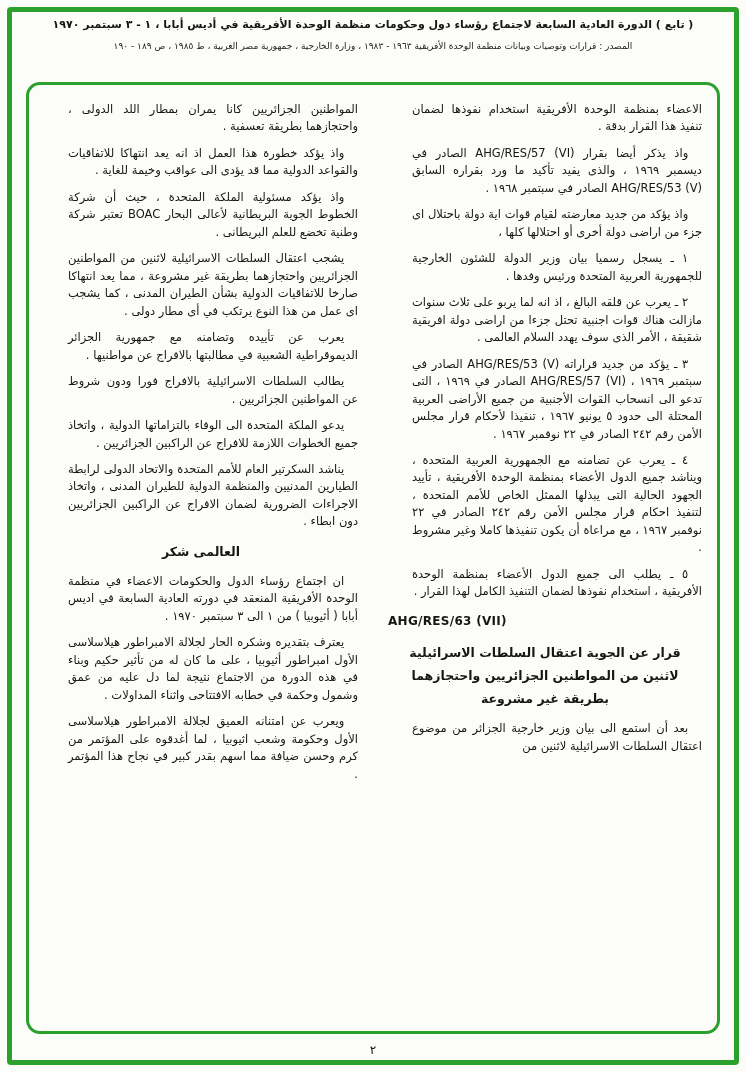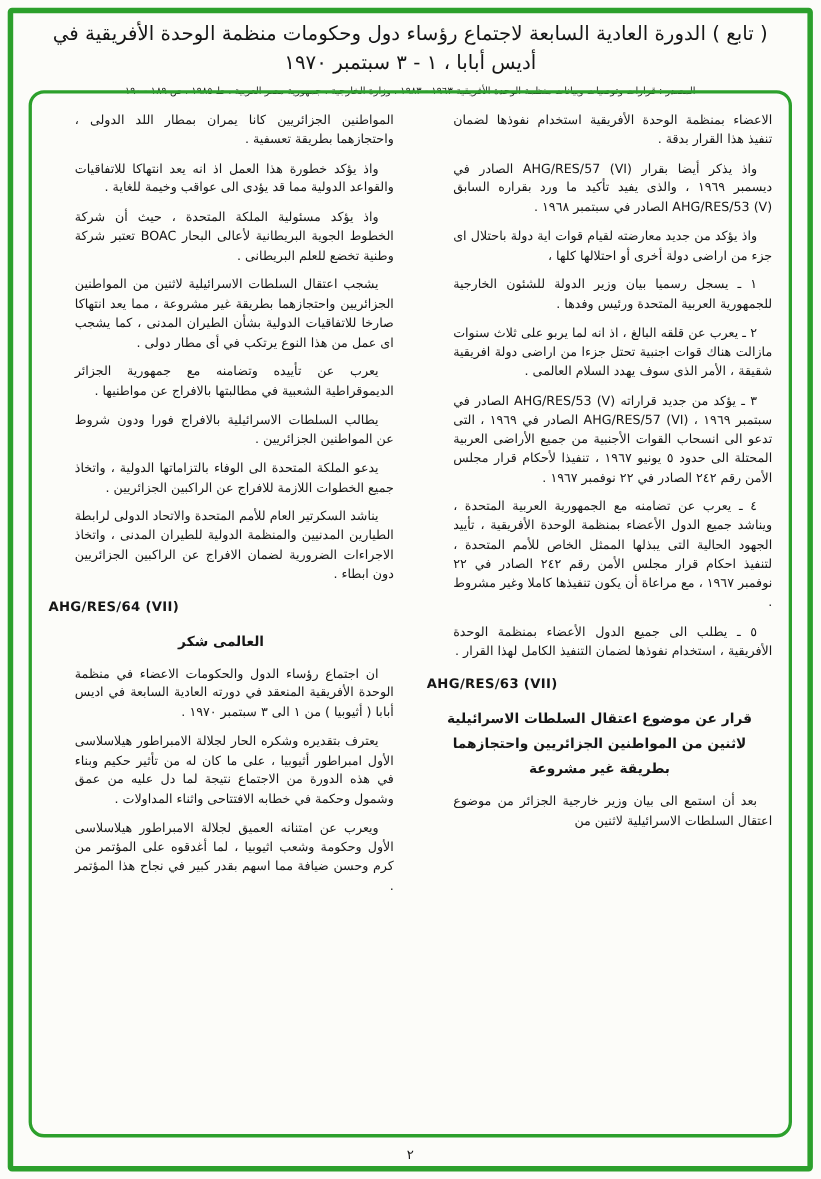--- a/index.html
+++ b/index.html
@@ -18,22 +18,22 @@
     border: 5px solid var(--border-green, #2CA02C);
     border-radius: 4px;
     pointer-events: none;
   }
   .header {
     position: absolute;
     top: 17px; left: 32px; right: 32px;
     text-align: center;
   }
   .doc-title {
-    font-size: 18px;
-    font-weight: normal;
+    font-size: 11px;
+    font-weight: bold;
     line-height: 1.5;
   }
   .doc-source {
     margin-top: 7px;
     font-size: 9px;
     font-weight: normal;
     color: #222;
   }
   .inner-frame {
     position: absolute;
@@ -101,34 +101,33 @@
       <div class="column">
         <p class="para cont">الاعضاء بمنظمة الوحدة الأفريقية استخدام نفوذها لضمان تنفيذ هذا القرار بدقة .</p>
         <p class="para">واذ يذكر أيضا بقرار AHG/RES/57 (VI) الصادر في ديسمبر ١٩٦٩ ، والذى يفيد تأكيد ما ورد بقراره السابق AHG/RES/53 (V) الصادر في سبتمبر ١٩٦٨ .</p>
         <p class="para">واذ يؤكد من جديد معارضته لقيام قوات اية دولة باحتلال اى جزء من اراضى دولة أخرى أو احتلالها كلها ،</p>
         <p class="para">١ ـ يسجل رسميا بيان وزير الدولة للشئون الخارجية للجمهورية العربية المتحدة ورئيس وفدها .</p>
         <p class="para">٢ ـ يعرب عن قلقه البالغ ، اذ انه لما يربو على ثلاث سنوات مازالت هناك قوات اجنبية تحتل جزءا من اراضى دولة افريقية شقيقة ، الأمر الذى سوف يهدد السلام العالمى .</p>
         <p class="para">٣ ـ يؤكد من جديد قراراته AHG/RES/53 (V) الصادر في سبتمبر ١٩٦٩ ، AHG/RES/57 (VI) الصادر في ١٩٦٩ ، التى تدعو الى انسحاب القوات الأجنبية من جميع الأراضى العربية المحتلة الى حدود ٥ يونيو ١٩٦٧ ، تنفيذا لأحكام قرار مجلس الأمن رقم ٢٤٢ الصادر في ٢٢ نوفمبر ١٩٦٧ .</p>
         <p class="para">٤ ـ يعرب عن تضامنه مع الجمهورية العربية المتحدة ، ويناشد جميع الدول الأعضاء بمنظمة الوحدة الأفريقية ، تأييد الجهود الحالية التى يبذلها الممثل الخاص للأمم المتحدة ، لتنفيذ احكام قرار مجلس الأمن رقم ٢٤٢ الصادر في ٢٢ نوفمبر ١٩٦٧ ، مع مراعاة أن يكون تنفيذها كاملا وغير مشروط .</p>
         <p class="para">٥ ـ يطلب الى جميع الدول الأعضاء بمنظمة الوحدة الأفريقية ، استخدام نفوذها لضمان التنفيذ الكامل لهذا القرار .</p>
         <p class="ref">AHG/RES/63 (VII)</p>
-        <h3 class="heading">قرار عن موضوع اعتقال السلطات الاسرائيلية لاثنين من المواطنين الجزائريين واحتجازهما بطريقة غير مشروعة</h3>
+        <h3 class="heading">قرار عن الجوية اعتقال السلطات الاسرائيلية لاثنين من المواطنين الجزائريين واحتجازهما بطريقة غير مشروعة</h3>
         <p class="para">بعد أن استمع الى بيان وزير خارجية الجزائر من موضوع اعتقال السلطات الاسرائيلية لاثنين من</p>
       </div>
 
       <div class="column">
         <p class="para cont">المواطنين الجزائريين كانا يمران بمطار اللد الدولى ، واحتجازهما بطريقة تعسفية .</p>
         <p class="para">واذ يؤكد خطورة هذا العمل اذ انه يعد انتهاكا للاتفاقيات والقواعد الدولية مما قد يؤدى الى عواقب وخيمة للغاية .</p>
         <p class="para">واذ يؤكد مسئولية الملكة المتحدة ، حيث أن شركة الخطوط الجوية البريطانية لأعالى البحار BOAC تعتبر شركة وطنية تخضع للعلم البريطانى .</p>
         <p class="para">يشجب اعتقال السلطات الاسرائيلية لاثنين من المواطنين الجزائريين واحتجازهما بطريقة غير مشروعة ، مما يعد انتهاكا صارخا للاتفاقيات الدولية بشأن الطيران المدنى ، كما يشجب اى عمل من هذا النوع يرتكب في أى مطار دولى .</p>
         <p class="para">يعرب عن تأييده وتضامنه مع جمهورية الجزائر الديموقراطية الشعبية في مطالبتها بالافراج عن مواطنيها .</p>
         <p class="para">يطالب السلطات الاسرائيلية بالافراج فورا ودون شروط عن المواطنين الجزائريين .</p>
         <p class="para">يدعو الملكة المتحدة الى الوفاء بالتزاماتها الدولية ، واتخاذ جميع الخطوات اللازمة للافراج عن الراكبين الجزائريين .</p>
         <p class="para">يناشد السكرتير العام للأمم المتحدة والاتحاد الدولى لرابطة الطيارين المدنيين والمنظمة الدولية للطيران المدنى ، واتخاذ الاجراءات الضرورية لضمان الافراج عن الراكبين الجزائريين دون ابطاء .</p>
-        <p class="ref">AHG/RES/64 (VII)</p>
         <h3 class="heading">العالمى شكر</h3>
         <p class="para">ان اجتماع رؤساء الدول والحكومات الاعضاء في منظمة الوحدة الأفريقية المنعقد في دورته العادية السابعة في اديس أبابا ( أثيوبيا ) من ١ الى ٣ سبتمبر ١٩٧٠ .</p>
         <p class="para">يعترف بتقديره وشكره الحار لجلالة الامبراطور هيلاسلاسى الأول امبراطور أثيوبيا ، على ما كان له من تأثير حكيم وبناء في هذه الدورة من الاجتماع نتيجة لما دل عليه من عمق وشمول وحكمة في خطابه الافتتاحى واثناء المداولات .</p>
         <p class="para">ويعرب عن امتنانه العميق لجلالة الامبراطور هيلاسلاسى الأول وحكومة وشعب اثيوبيا ، لما أغدقوه على المؤتمر من كرم وحسن ضيافة مما اسهم بقدر كبير في نجاح هذا المؤتمر .</p>
       </div>
 
     </div>
   </div>
 
   <div class="page-number">٢</div>

